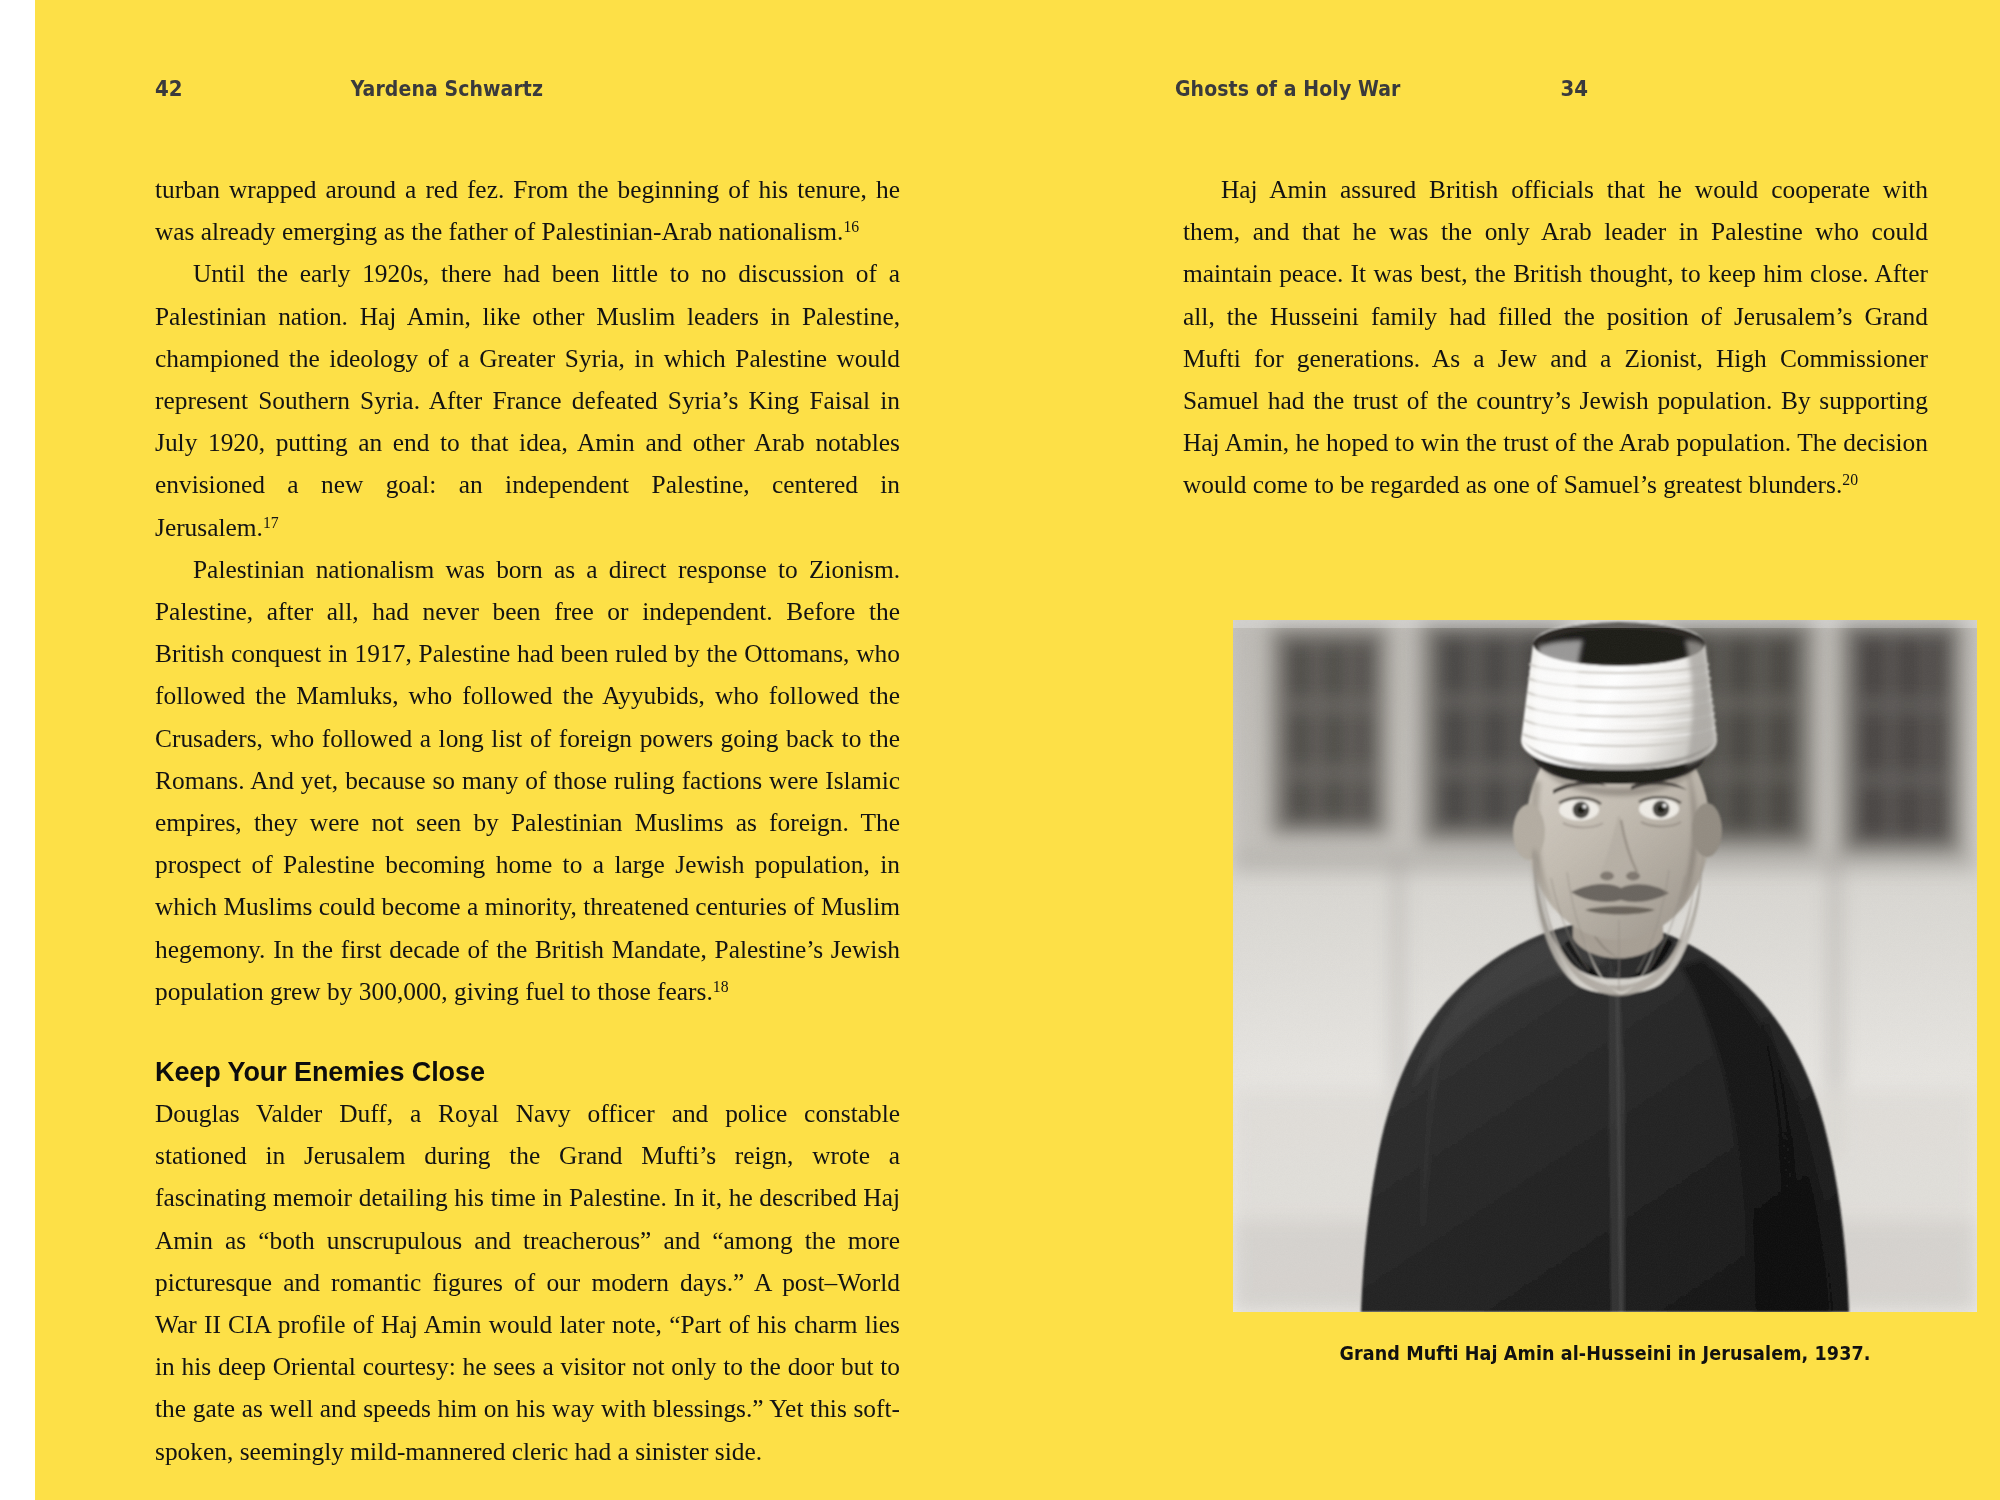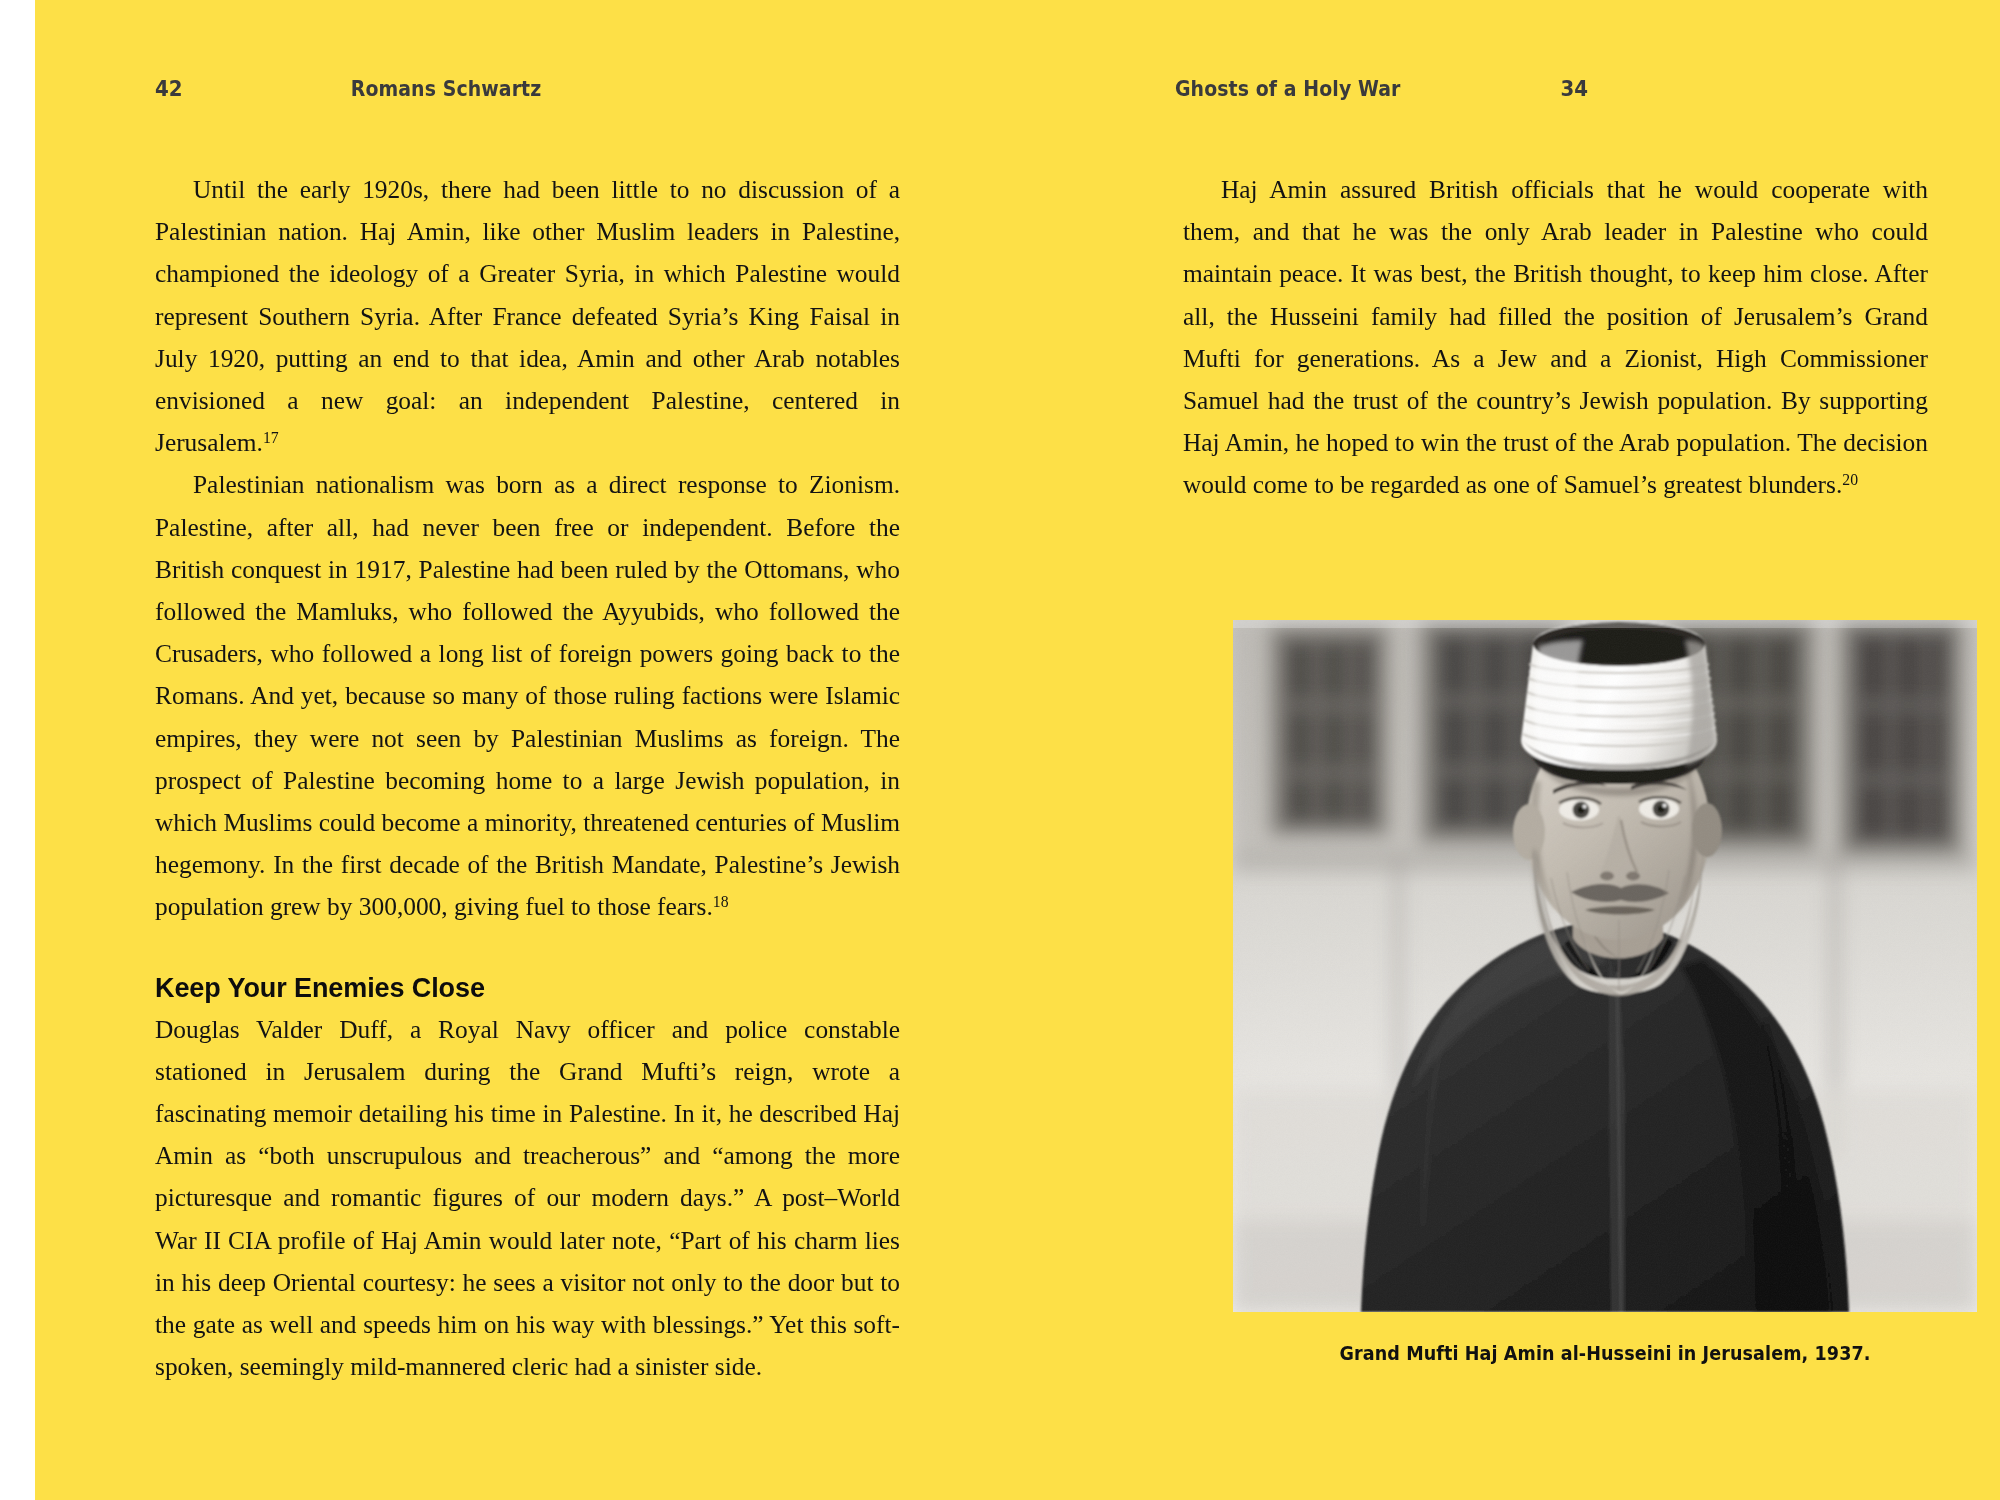--- a/index.html
+++ b/index.html
@@ -126,30 +126,31 @@
     color: #111111;
   }
 </style>
 </head>
 <body>
 
 <div class="spread">
 
   <div class="running-head rh-left">
     <span class="folio">42</span>
-    <span class="rh-title">Romans Schwartz</span>
+    <span class="rh-title">Yardena Schwartz</span>
   </div>
 
   <div class="running-head rh-right">
     <span class="rh-title">Ghosts of a Holy War</span>
     <span class="folio">34</span>
   </div>
 
   <div class="col col-left">
 
+    <p class="body last-line-left"><span>turban wrapped around a red fez. From the beginning of his tenure, he was already emerging as the father of Palestinian-Arab nationalism.</span><sup>16</sup></p>
 
     <p class="body indent last-line-left"><span>Until the early 1920s, there had been little to no discussion of a Palestinian nation. Haj Amin, like other Muslim leaders in Palestine, championed the ideology of a Greater Syria, in which Palestine would represent Southern Syria. After France defeated Syria’s King Faisal in July 1920, putting an end to that idea, Amin and other Arab notables envisioned a new goal: an independent Palestine, centered in Jerusalem.</span><sup>17</sup></p>
 
     <p class="body indent last-line-left"><span>Palestinian nationalism was born as a direct response to Zionism. Palestine, after all, had never been free or independent. Before the British conquest in 1917, Palestine had been ruled by the Ottomans, who followed the Mamluks, who followed the Ayyubids, who followed the Crusaders, who followed a long list of foreign powers going back to the Romans. And yet, because so many of those ruling factions were Islamic empires, they were not seen by Palestinian Muslims as foreign. The prospect of Palestine becoming home to a large Jewish population, in which Muslims could become a minority, threatened centuries of Muslim hegemony. In the first decade of the British Mandate, Palestine’s Jewish population grew by 300,000, giving fuel to those fears.</span><sup>18</sup></p>
 
     <h2 class="subhead">Keep Your Enemies Close</h2>
 
     <p class="body"><span>Douglas Valder Duff, a Royal Navy officer and police constable stationed in Jerusalem during the Grand Mufti’s reign, wrote a fascinating memoir detailing his time in Palestine. In it, he described Haj Amin as “both unscrupulous and treacherous” and “among the more picturesque and romantic figures of our modern days.” A post–World War II CIA profile of Haj Amin would later note, “Part of his charm lies in his deep Oriental courtesy: he sees a visitor not only to the door but to the gate as well and speeds him on his way with blessings.” Yet this soft-spoken, seemingly mild-mannered cleric had a sinister side.</span></p>
 
   </div>

